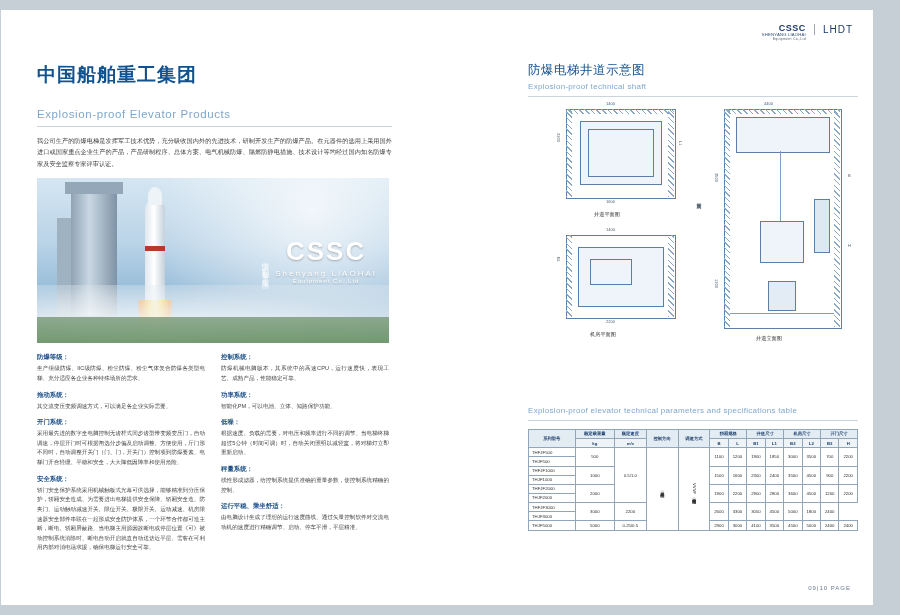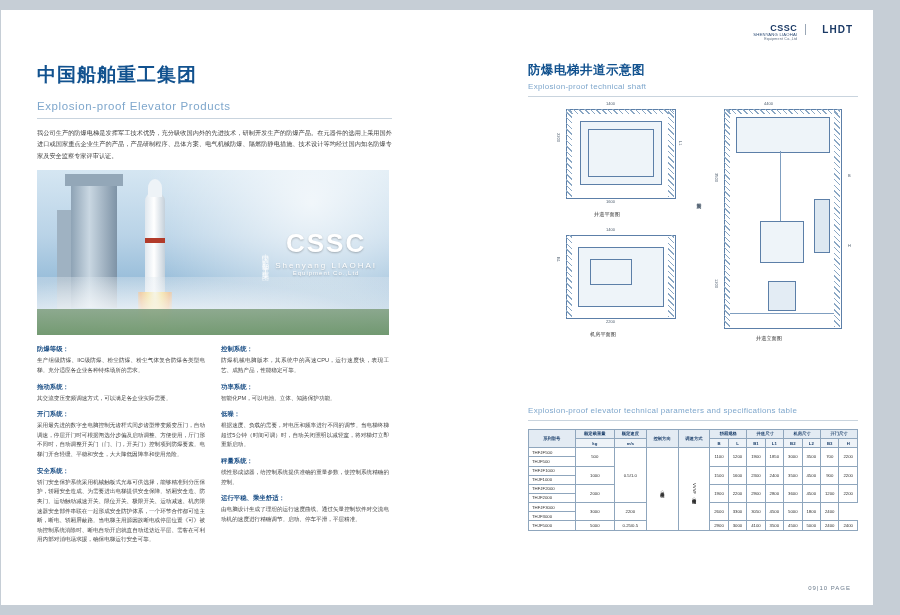--- a/index.html
+++ b/index.html
@@ -19,30 +19,30 @@
   }
   
   .logo-wrap{position:absolute;right:20px;top:14px;display:flex;align-items:flex-start;}
   .cssc{
     text-align:right;line-height:1.05;margin-right:8px;
   }
   .cssc .c1{font-size:9px;font-weight:bold;letter-spacing:.5px;color:#1b3a66;}
   .cssc .c2{font-size:4.2px;color:#2a4a74;letter-spacing:.2px;}
   .cssc .c3{font-size:3.6px;color:#5a6b80;letter-spacing:.2px;}
   .lhdt{
-    font-size:10px;font-weight:bold;color:#1b3a66;letter-spacing:1px;
-    border-left:1px solid #9aa7b6;padding-left:16px;line-height:11px;
+    font-size:10px;font-weight:normal;color:#1b3a66;letter-spacing:1px;
+    border-left:1px solid #9aa7b6;padding-left:8px;line-height:11px;
   }
   
   .left{position:absolute;left:36px;top:52px;width:355px;}
   h1.title{
     font-size:19px;color:#12528f;margin:0;letter-spacing:1px;font-weight:bold;
   }
   .title-en{
-    font-size:11.5px;color:#7fa7cc;letter-spacing:.6px;margin-top:12px;
+    font-size:11.5px;color:#7fa7cc;letter-spacing:.6px;margin-top:20px;
     font-family:"Liberation Sans",sans-serif;
   }
   .rule{height:1px;background:#c9d4de;margin:6px 0 8px;}
   .intro{
     font-size:6.2px;line-height:1.85;color:#3b3b3b;text-align:justify;
   }
   
   .photo{
     position:relative;margin-top:9px;width:352px;height:165px;overflow:hidden;
     background:linear-gradient(180deg,#cfe2f0 0%,#bcd6ea 35%,#9fc3dd 62%,#7ea9c9 100%);
@@ -100,21 +100,21 @@
   
   .features{
     margin-top:10px;display:flex;gap:16px;
   }
   .fcol{width:168px;}
   .fitem{margin-bottom:7px;}
   .fh{font-size:6.4px;color:#1b4f86;font-weight:bold;margin-bottom:2px;}
   .fb{font-size:5.6px;line-height:1.72;color:#444;text-align:justify;}
   
   .right{position:absolute;left:527px;top:52px;width:330px;}
-  h2.sec{font-size:12.5px;color:#12528f;margin:0;font-weight:bold;letter-spacing:.5px;}
+  h2.sec{font-size:12.5px;color:#12528f;margin:0;font-weight:normal;letter-spacing:.5px;}
   .sec-en{font-size:8px;color:#7fa7cc;margin-top:3px;letter-spacing:.3px;}
   .sec-rule{height:1px;background:#c9d4de;margin:5px 0 6px;}
   .draw{
     position:relative;width:330px;height:300px;
   }
   .dwbox{position:absolute;border:0.8px solid #5c7fa8;}
   .dwthin{position:absolute;background:#7f9ec0;}
   .dwlabel{position:absolute;font-size:5.2px;color:#333;}
   .dwdim{position:absolute;font-size:4px;color:#4a5a6b;}
   .dwdimv{position:absolute;font-size:4px;color:#4a5a6b;writing-mode:vertical-rl;}

